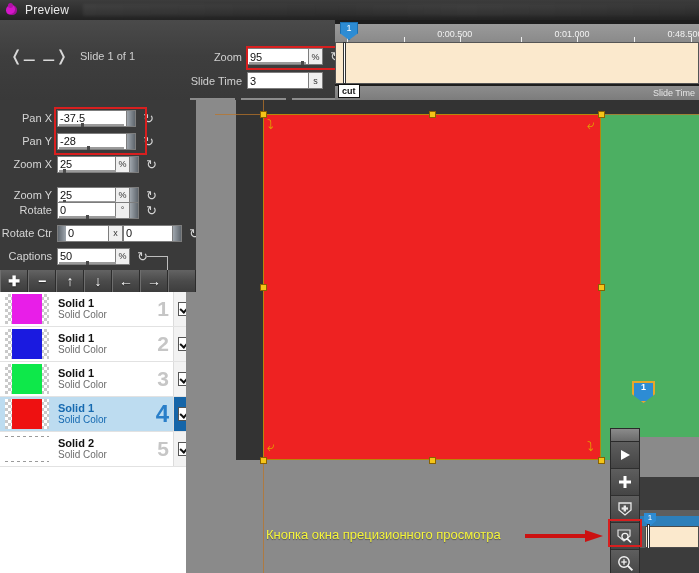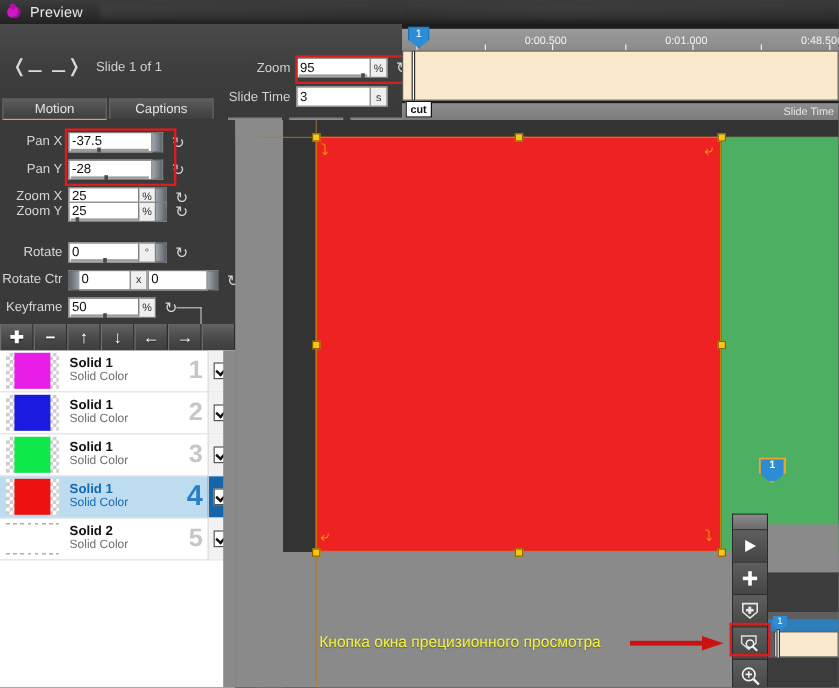--- a/index.html
+++ b/index.html
@@ -338,24 +338,20 @@
 
     <div class="redbox" style="left:246px;top:26px;width:87px;height:20px;"></div>
 
     <div class="btnrow">
       <div class="gbtn">Play</div>
       <div class="gbtn">Hide</div>
       <div class="gbtn">Close</div>
     </div>
   </div>
 
-  <div class="tabs">
-    <div class="tab active">Motion</div>
-    <div class="tab">Captions</div>
-  </div>
 
   <div class="props">
 
     <div class="prow" style="top:10px;">
       <span class="plabel">Pan X</span>
       <span class="pfield" style="width:68px">
         <input value="-37.5" style="">
         <span class="slidertrack" style="width:65px">
             <span class="sliderknob" style="left:22px"></span>
           </span>
@@ -384,21 +380,21 @@
         <input value="25" style="">
         <span class="slidertrack">
             <span class="sliderknob" style="left:4px"></span>
           </span>
       </span>
       <span class="unitbox">%</span>
       <span class="spin"></span>
       <span class="resetico">↺</span>
     </div>
 
-    <div class="prow" style="top:68px;">
+    <div class="prow" style="top:87px;">
       <span class="plabel">Zoom Y</span>
       <span class="pfield">
         <input value="25" style="">
         <span class="slidertrack">
             <span class="sliderknob" style="left:4px"></span>
           </span>
       </span>
       <span class="unitbox">%</span>
       <span class="spin"></span>
       <span class="resetico">↺</span>
@@ -428,21 +424,21 @@
       </span>
       <span class="unitbox">x</span>
       <span class="pfield" style="width:48px">
         <input value="0" style="">
       </span>
       <span class="spin"></span>
       <span class="resetico">↺</span>
     </div>
 
     <div class="prow" style="top:148px;">
-      <span class="plabel">Keyframe</span>
+      <span class="plabel">Captions</span>
       <span class="pfield">
         <input value="50" style="">
         <span class="slidertrack">
             <span class="sliderknob" style="left:27px"></span>
           </span>
       </span>
       <span class="unitbox">%</span>
       <span class="resetico">↺</span>
     </div>
   </div>

